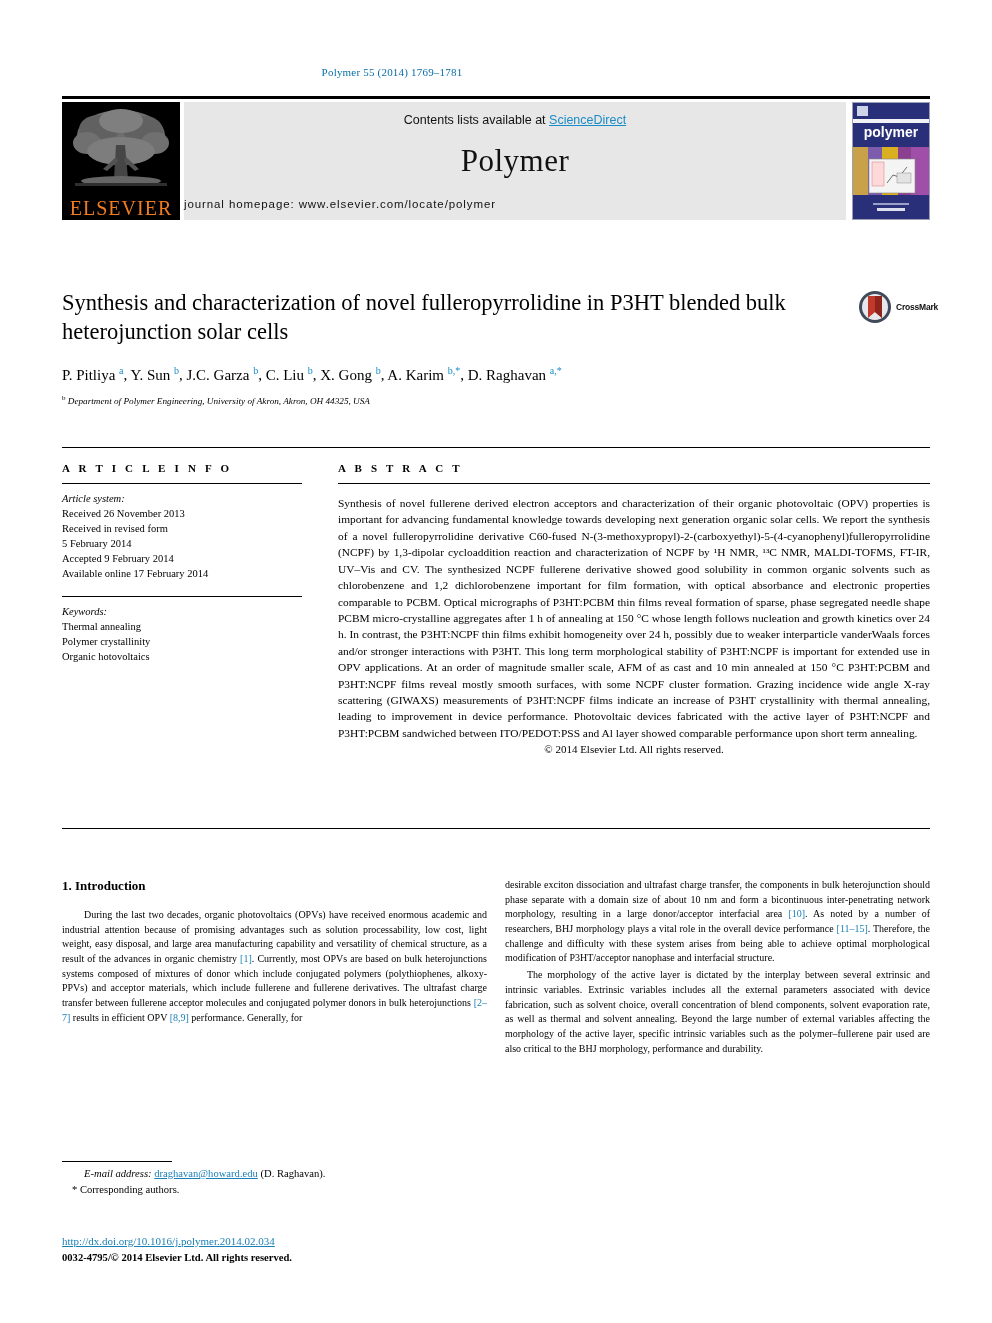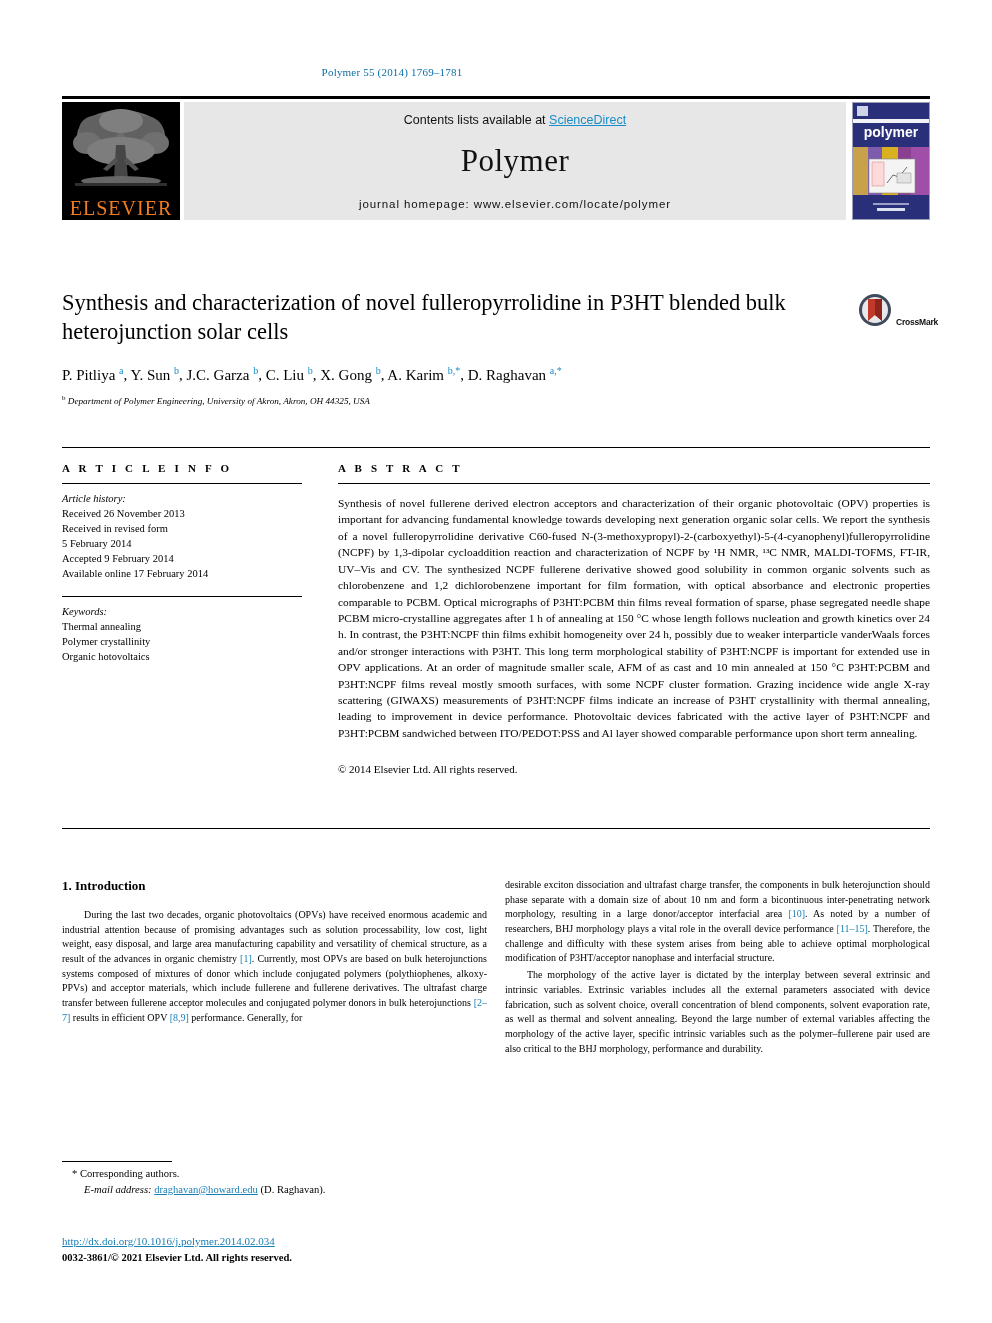--- a/index.html
+++ b/index.html
@@ -89,21 +89,21 @@
   .contents-line .sd { color: #1a8cc8; }
   .journal-name {
     text-align: center;
     font-family: "Liberation Serif", serif;
     font-size: 31px;
     color: #111;
     margin-top: 16px;
     letter-spacing: .5px;
   }
   .homepage-line {
-    text-align: center;
+    text-align: left;
     font-family: "Liberation Sans", sans-serif;
     font-size: 11.5px;
     color: #111;
     letter-spacing: .9px;
     margin-top: 19px;
   }
   .cover-thumb {
     width: 78px;
     flex: 0 0 78px;
     border: 1px solid #9aa0b5;
@@ -146,21 +146,21 @@
   }
   .affil sup { font-style: normal; font-size: 7px; }
 
   .crossmark {
     position: absolute;
     left: 858px;
     top: 287px;
     width: 88px;
     height: 40px;
     display: flex;
-    align-items: flex-end;
+    align-items: center;
     gap: 4px;
   }
   .crossmark-label {
     font-family: "Liberation Sans", sans-serif;
     font-size: 8.5px;
     font-weight: bold;
     color: #111;
     letter-spacing: -.2px;
   }
 
@@ -214,22 +214,22 @@
     font-family: "Liberation Serif", serif;
     font-size: 11.4px;
     line-height: 1.44;
     text-align: justify;
     margin-top: 11px;
     color: #000;
   }
   .copyright {
     font-family: "Liberation Serif", serif;
     font-size: 11px;
-    text-align: left;
-    margin-top: 22px;
+    text-align: center;
+    margin-top: 2px;
     color: #000;
   }
   .rule-bottom {
     position: absolute;
     left: 62px;
     top: 828px;
     width: 868px;
     height: 1px;
     background: #000;
   }
@@ -377,21 +377,21 @@
     </svg>
     <span class="crossmark-label">CrossMark</span>
   </div>
 
   <div class="rule-top"></div>
 
   <div class="info-col">
     <div class="sec-head">A R T I C L E   I N F O</div>
     <div class="thin-rule"></div>
     <div class="info-group">
-      <div class="lab">Article history:</div>
+      <div class="lab">Article system:</div>
       <div>Received 26 November 2013</div>
       <div>Received in revised form</div>
       <div>5 February 2014</div>
       <div>Accepted 9 February 2014</div>
       <div>Available online 17 February 2014</div>
     </div>
     <div class="info-rule"></div>
     <div class="info-group">
       <div class="lab">Keywords:</div>
       <div>Thermal annealing</div>
@@ -414,22 +414,22 @@
     <p class="para indent"><span>During the last two decades, organic photovoltaics (OPVs) have received enormous academic and industrial attention because of promising advantages such as solution processability, low cost, light weight, easy disposal, and large area manufacturing capability and versatility of chemical structure, as a result of the advances in organic chemistry </span><span class="ref">[1]</span><span>. Currently, most OPVs are based on bulk heterojunctions systems composed of mixtures of donor which include conjugated polymers (polythiophenes, alkoxy-PPVs) and acceptor materials, which include fullerene and fullerene derivatives. The ultrafast charge transfer between fullerene acceptor molecules and conjugated polymer donors in bulk heterojunctions </span><span class="ref">[2–7]</span><span> results in efficient OPV </span><span class="ref">[8,9]</span><span> performance. Generally, for</span></p>
   </div>
 
   <div class="body-right">
     <p class="para"><span>desirable exciton dissociation and ultrafast charge transfer, the components in bulk heterojunction should phase separate with a domain size of about 10 nm and form a bicontinuous inter-penetrating network morphology, resulting in a large donor/acceptor interfacial area </span><span class="ref">[10]</span><span>. As noted by a number of researchers, BHJ morphology plays a vital role in the overall device performance </span><span class="ref">[11–15]</span><span>. Therefore, the challenge and difficulty with these system arises from being able to achieve optimal morphological modification of P3HT/acceptor nanophase and interfacial structure.</span></p>
     <p class="para indent">The morphology of the active layer is dictated by the interplay between several extrinsic and intrinsic variables. Extrinsic variables includes all the external parameters associated with device fabrication, such as solvent choice, overall concentration of blend components, solvent evaporation rate, as well as thermal and solvent annealing. Beyond the large number of external variables affecting the morphology of the active layer, specific intrinsic variables such as the polymer–fullerene pair used are also critical to the BHJ morphology, performance and durability.</p>
   </div>
 
   <div class="foot-rule"></div>
   <div class="footnote">
+    <div style="padding-left:22px;"><span class="em">E-mail address:</span> <a class="mail" href="#">draghavan@howard.edu</a><span> (D. Raghavan).</span></div>
     <div style="padding-left:10px;">* Corresponding authors.</div>
-    <div style="padding-left:22px;"><span class="em">E-mail address:</span> <a class="mail" href="#">draghavan@howard.edu</a><span> (D. Raghavan).</span></div>
   </div>
 
   <div class="doi-block">
     <a class="doi-link" href="#">http://dx.doi.org/10.1016/j.polymer.2014.02.034</a>
-    <div class="issn">0032-3861/© 2021 Elsevier Ltd. All rights reserved.</div>
+    <div class="issn">0032-4795/© 2014 Elsevier Ltd. All rights reserved.</div>
   </div>
 
 </div>
 
 </body></html>

